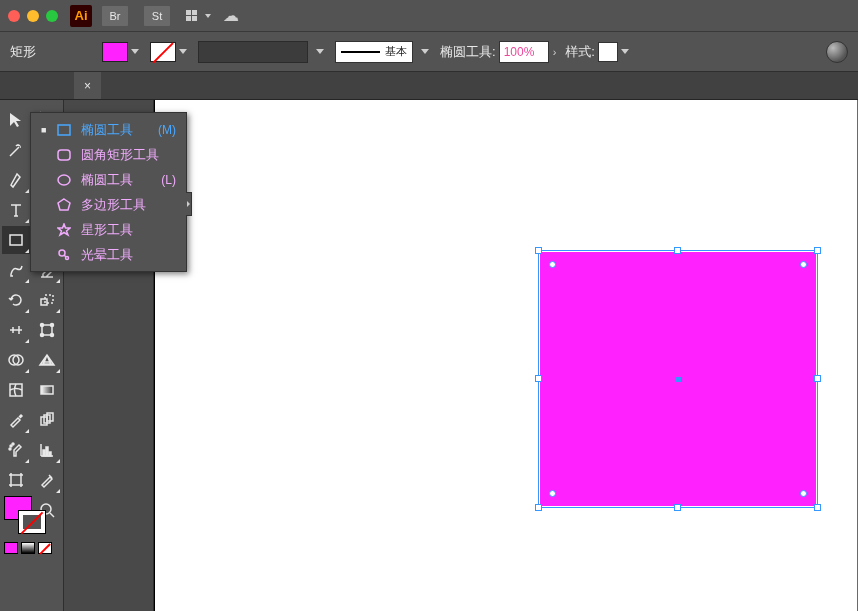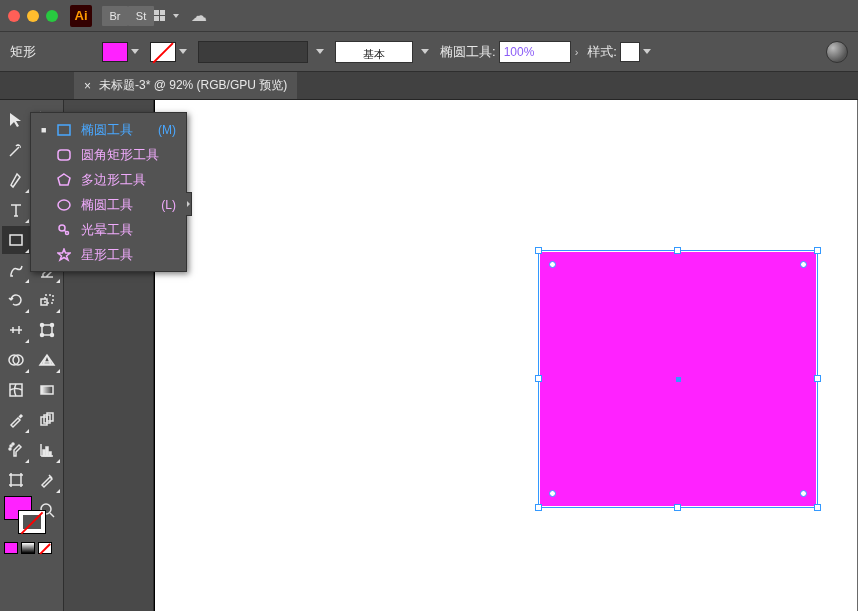--- a/index.html
+++ b/index.html
@@ -6,42 +6,42 @@
 body { background: #535353; width: 858px; height: 611px; overflow: hidden; position: relative; }
 
 
 .titlebar { height: 32px; background: #535353; display: flex; align-items: center; padding: 0 8px; border-bottom: 1px solid #393939; }
 .traffic { display: flex; gap: 7px; margin-right: 12px; }
 .traffic span { width: 12px; height: 12px; border-radius: 50%; display: block; }
 .tr-close { background: #ff5f57; }
 .tr-min { background: #ffbd2e; }
 .tr-max { background: #28c940; }
 .ai-logo { width: 22px; height: 22px; background: #330000; color: #ff9a00; font-weight: bold; font-size: 13px; display: flex; align-items: center; justify-content: center; border-radius: 2px; margin-right: 10px; }
-.top-btn { width: 26px; height: 20px; background: #6a6a6a; color: #e8e8e8; font-size: 11px; display: flex; align-items: center; justify-content: center; margin-right: 0; border-radius: 1px; }
+.top-btn { width: 26px; height: 20px; background: #6a6a6a; color: #e8e8e8; font-size: 11px; display: flex; align-items: center; justify-content: center; margin-right: 16px; border-radius: 1px; }
 .top-grid { display: grid; grid-template-columns: 5px 5px; grid-template-rows: 5px 5px; gap: 1px; margin-right: 6px; }
 .top-grid span { background: #cfcfcf; }
 .top-arrow { width: 0; height: 0; border-left: 3px solid transparent; border-right: 3px solid transparent; border-top: 4px solid #ccc; margin-left: 2px; }
 .top-cloud { color: #cfcfcf; font-size: 16px; margin-left: 6px; }
 
 
 .optbar { height: 40px; background: #535353; display: flex; align-items: center; padding: 0 10px; gap: 5px; border-bottom: 1px solid #2e2e2e; position: relative; }
 .optlabel { color: #e8e8e8; font-size: 13px; margin-right: 6px; }
 .swatch-wrap { display: flex; align-items: center; }
 .swatch { width: 26px; height: 20px; border: 1px solid #222; position: relative; }
 .sw-fill { background: #ff22ff; }
 .sw-none { background: #fff; }
 .sw-none::after { content: ""; position: absolute; left: -2px; right: -2px; top: 50%; height: 2px; background: red; transform: rotate(-45deg); }
 .dd-caret { width: 0; height: 0; border-left: 4px solid transparent; border-right: 4px solid transparent; border-top: 5px solid #cfcfcf; margin: 0 6px 0 3px; }
 .field { display: flex; align-items: center; }
 .field-label { color: #e8e8e8; font-size: 13px; margin-right: 3px; }
 .num-input { width: 46px; height: 22px; background: #3c3c3c; border: 1px solid #2b2b2b; display: flex; align-items: center; justify-content: center; color: #ccc; font-size: 11px; }
 .wide-input { width: 110px; }
-.stroke-preview { width: 78px; height: 22px; background: #fff; border: 1px solid #333; display: flex; align-items: center; padding: 0 5px; font-size: 11px; color: #222; flex-direction: column; }
+.stroke-preview { width: 78px; height: 22px; background: #fff; border: 1px solid #333; display: flex; align-items: center; padding: 0 5px; font-size: 11px; color: #222; }
 .stroke-preview .line { flex: 1; height: 2px; background: #000; margin-right: 5px; }
-.opacity-val { width: 72px; height: 22px; background: #fff; border: 1px solid #333; color: #8b5cf6; font-size: 12px; display: flex; align-items: center; padding: 0 4px; }
+.opacity-val { width: 50px; height: 22px; background: #fff; border: 1px solid #333; color: #ec4899; font-size: 12px; display: flex; align-items: center; padding: 0 4px; }
 .chevr { color: #cfcfcf; font-size: 11px; margin: 0 4px; }
 .style-sw { width: 20px; height: 20px; background: #fff; border: 1px solid #333; }
 .orb { width: 22px; height: 22px; border-radius: 50%; background: radial-gradient(circle at 30% 30%, #bbb, #555 70%); border: 1px solid #333; margin-left: auto; position: absolute; right: 10px; }
 
 
 .tabstrip { height: 28px; background: #414141; display: flex; align-items: center; padding-left: 74px; border-bottom: 1px solid #252525; }
 .tab { display: flex; align-items: center; gap: 8px; color: #e8e8e8; font-size: 12px; padding: 0 10px; height: 100%; background: #535353; }
 .tab-x { color: #e8e8e8; font-size: 12px; }
 
 
@@ -143,21 +143,20 @@
     <span class="field-label">样式:</span>
     <div class="style-sw"></div>
     <span class="dd-caret"></span>
   </div>
   <div class="orb"></div>
 </div>
 
 <div class="tabstrip">
   <div class="tab">
     <span class="tab-x">×</span>
-    <span>未标题-3* @ 92% (RGB/GPU 预览)</span>
   </div>
 </div>
 
 <div class="main">
 
   <div class="toolbox">
     <div class="tool-grid">
       <div class="tool">
           <svg viewBox="0 0 18 18">
             <path d="M3 2 L3 15 L7 11 L10 16 L12 15 L9 10 L14 10 Z" fill="#e8e8e8" stroke="none"></path>
@@ -393,52 +392,52 @@
           <rect x="1" y="2" width="12" height="10" rx="3"></rect>
         </svg>
       </span>
     <span class="fi-label">圆角矩形工具</span>
     <span class="fi-key"></span>
   </div>
   <div class="flyout-item">
     <span class="fi-mark"></span>
     <span class="fi-icon">
         <svg viewBox="0 0 14 14">
+          <ellipse cx="7" cy="7" rx="6" ry="5"></ellipse>
+        </svg>
+      </span>
+    <span class="fi-label">椭圆工具</span>
+    <span class="fi-key">(L)</span>
+  </div>
+  <div class="flyout-item">
+    <span class="fi-mark"></span>
+    <span class="fi-icon">
+        <svg viewBox="0 0 14 14">
           <polygon points="7,1 13,5 11,12 3,12 1,5"></polygon>
         </svg>
       </span>
     <span class="fi-label">多边形工具</span>
     <span class="fi-key"></span>
   </div>
   <div class="flyout-item">
     <span class="fi-mark"></span>
     <span class="fi-icon">
         <svg viewBox="0 0 14 14">
-          <ellipse cx="7" cy="7" rx="6" ry="5"></ellipse>
-        </svg>
-      </span>
-    <span class="fi-label">椭圆工具</span>
-    <span class="fi-key">(L)</span>
+          <polygon points="7,1 8.5,5 13,5 9.5,8 11,12 7,9.5 3,12 4.5,8 1,5 5.5,5"></polygon>
+        </svg>
+      </span>
+    <span class="fi-label">星形工具</span>
+    <span class="fi-key"></span>
   </div>
   <div class="flyout-item">
     <span class="fi-mark"></span>
     <span class="fi-icon">
         <svg viewBox="0 0 14 14">
           <circle cx="5" cy="5" r="3"></circle>
           <circle cx="10" cy="10" r="1.5"></circle>
           <path d="M7 7 L9 9"></path>
         </svg>
       </span>
     <span class="fi-label">光晕工具</span>
     <span class="fi-key"></span>
   </div>
-  <div class="flyout-item">
-    <span class="fi-mark"></span>
-    <span class="fi-icon">
-        <svg viewBox="0 0 14 14">
-          <polygon points="7,1 8.5,5 13,5 9.5,8 11,12 7,9.5 3,12 4.5,8 1,5 5.5,5"></polygon>
-        </svg>
-      </span>
-    <span class="fi-label">星形工具</span>
-    <span class="fi-key"></span>
-  </div>
   <div class="flyout-tear"></div>
 </div>
 
 </body></html>

